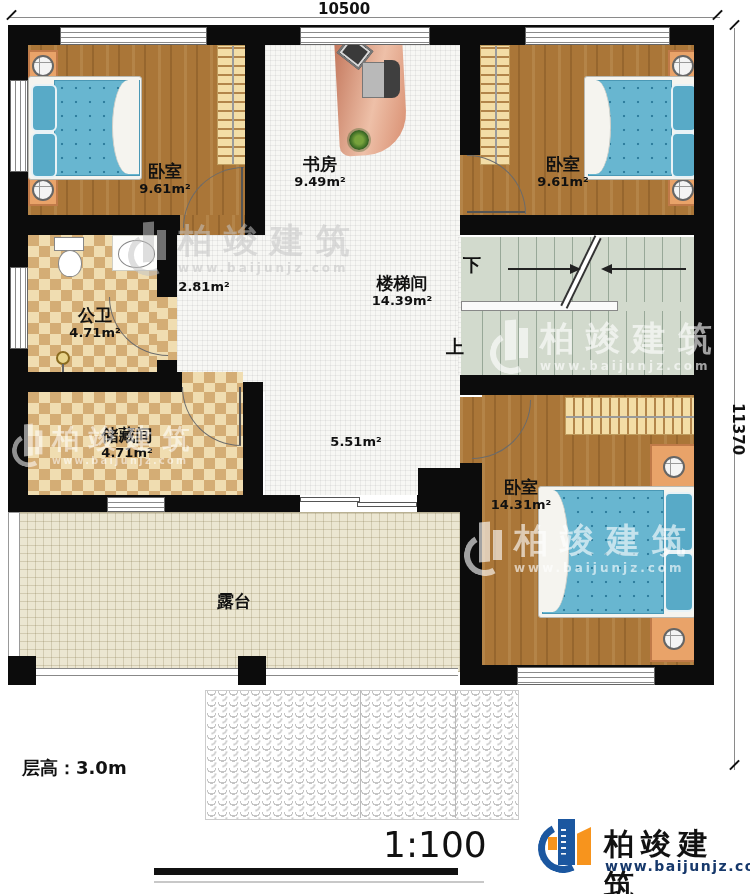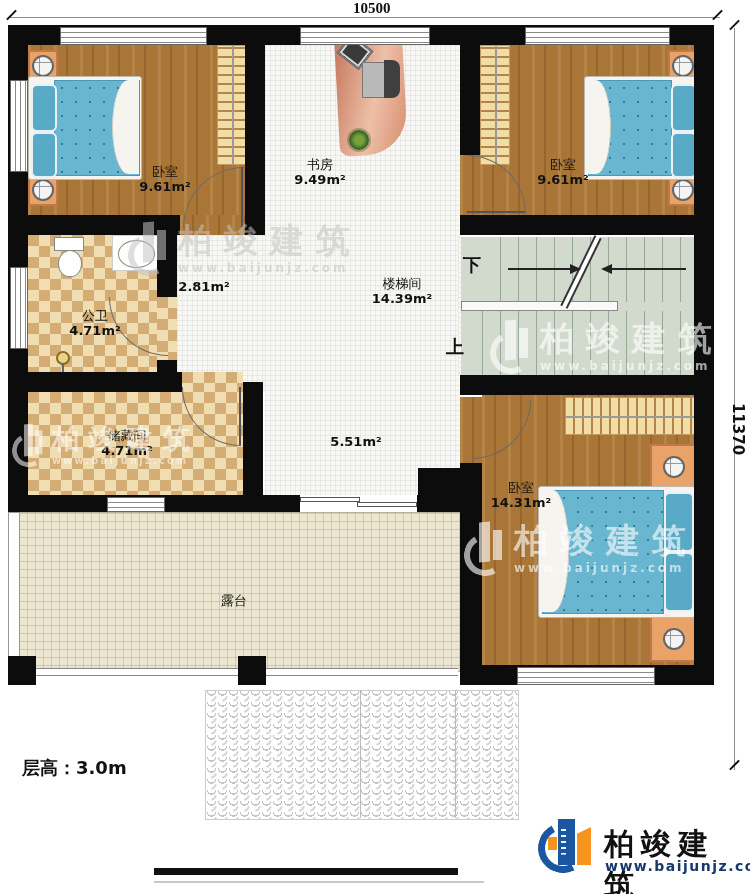--- a/index.html
+++ b/index.html
@@ -44,21 +44,21 @@
         background-image:linear-gradient(#999 1px, transparent 1px),linear-gradient(90deg,#999 1px, transparent 1px);
         background-size:100% 50%,50% 100%;background-repeat:no-repeat;background-position:0 50%,50% 0;}
   .bedbase{position:absolute;background:#f5f4ef;border:1px solid #b9b9b2;border-radius:3px;}
   .mattress{position:absolute;background-color:#68b6d0;border:1px solid #4a98b5;
         background-image:radial-gradient(#2f7f9f 1px, transparent 1.6px);background-size:14px 14px;}
   .pillow{position:absolute;background:#58aac7;border:2px solid #e8f2f6;border-radius:6px;}
   .fold-r{position:absolute;background:#f5f4ef;border-left:1px solid #cfcfc8;border-radius:60% 0 0 60% / 50% 0 0 50%;}
   .fold-l{position:absolute;background:#f5f4ef;border-right:1px solid #cfcfc8;border-radius:0 60% 60% 0 / 0 50% 50% 0;}
   
   .rlabel{position:absolute;transform:translate(-50%,-50%);text-align:center;line-height:1.18;color:#111;white-space:nowrap;}
-  .rlabel .nm{font-size:13px;font-weight:400;}
+  .rlabel .nm{font-size:17px;font-weight:700;}
   .rlabel .ar{font-size:13px;font-weight:700;}
   .stairlbl{position:absolute;transform:translate(-50%,-50%);font-size:18px;font-weight:700;color:#111;}
   .dimtext{position:absolute;font-size:15px;font-weight:700;color:#111;}
   .dimline{position:absolute;background:#8a8a8a;}
   .tick{position:absolute;width:13px;height:2px;background:#111;transform:rotate(-45deg);}
   .tri-r{position:absolute;width:0;height:0;border-top:5px solid transparent;border-bottom:5px solid transparent;border-left:11px solid #222;}
   .tri-l{position:absolute;width:0;height:0;border-top:5px solid transparent;border-bottom:5px solid transparent;border-right:11px solid #222;}
   
   .wm{position:absolute;display:flex;align-items:center;gap:8px;pointer-events:none;}
   .wm-mark{position:relative;width:42px;height:54px;flex:0 0 auto;}
@@ -241,21 +241,21 @@
   </div>
   <div class="rlabel" style="left:234px;top:601px;">
     <div class="nm">露台</div>
   </div>
   <div class="stairlbl" style="left:472px;top:265px;">下</div>
   <div class="stairlbl" style="left:455px;top:347px;">上</div>
 
   <div class="dimline" style="left:10px;top:17px;width:710px;height:1px;"></div>
   <div class="tick" style="left:5px;top:14px;"></div>
   <div class="tick" style="left:711px;top:14px;"></div>
-  <div class="dimtext" style="left:353px;top:0px;font-family:Liberation Serif, serif;">10500</div>
+  <div class="dimtext" style="left:318px;top:0px;">10500</div>
   <div class="dimline" style="left:734px;top:28px;width:1px;height:742px;"></div>
   <div class="tick" style="left:728px;top:24px;"></div>
   <div class="tick" style="left:728px;top:764px;"></div>
   <div class="dimtext" style="left:712px;top:420px;transform:rotate(90deg);transform-origin:center;">11370</div>
 
   <div class="wm" style="left:128px;top:222px;color:rgba(195,195,195,.55);">
     <div class="wm-mark">
         <div class="arc1"></div>
         <div class="bar1"></div>
         <div class="bar2"></div>
@@ -294,20 +294,21 @@
         <div class="bar2"></div>
       </div>
     <div>
         <div class="wm-big">柏竣建筑</div>
          <div class="wm-url">www.baijunjz.com</div>
       </div>
   </div>
 
   <div class="abs" style="left:22px;top:756px;font-size:18px;font-weight:600;">层高：3.0m</div>
 
+  <div class="abs" style="left:383px;top:824px;font-size:36px;font-weight:400;">1:100</div>
   <div class="abs" style="left:154px;top:868px;width:304px;height:7px;background:#111;"></div>
   <div class="abs" style="left:154px;top:881px;width:330px;height:2px;background:#c8c8c8;"></div>
 
   <div class="logo-mark" style="left:536px;top:815px;">
     <div class="arc1"></div>
     <div class="b-blue"></div>
     <div class="b-orange"></div>
     <div class="b-or2"></div>
   </div>
   <div class="abs" style="left:604px;top:824px;font-size:30px;font-weight:800;letter-spacing:7px;">柏竣建筑</div>

